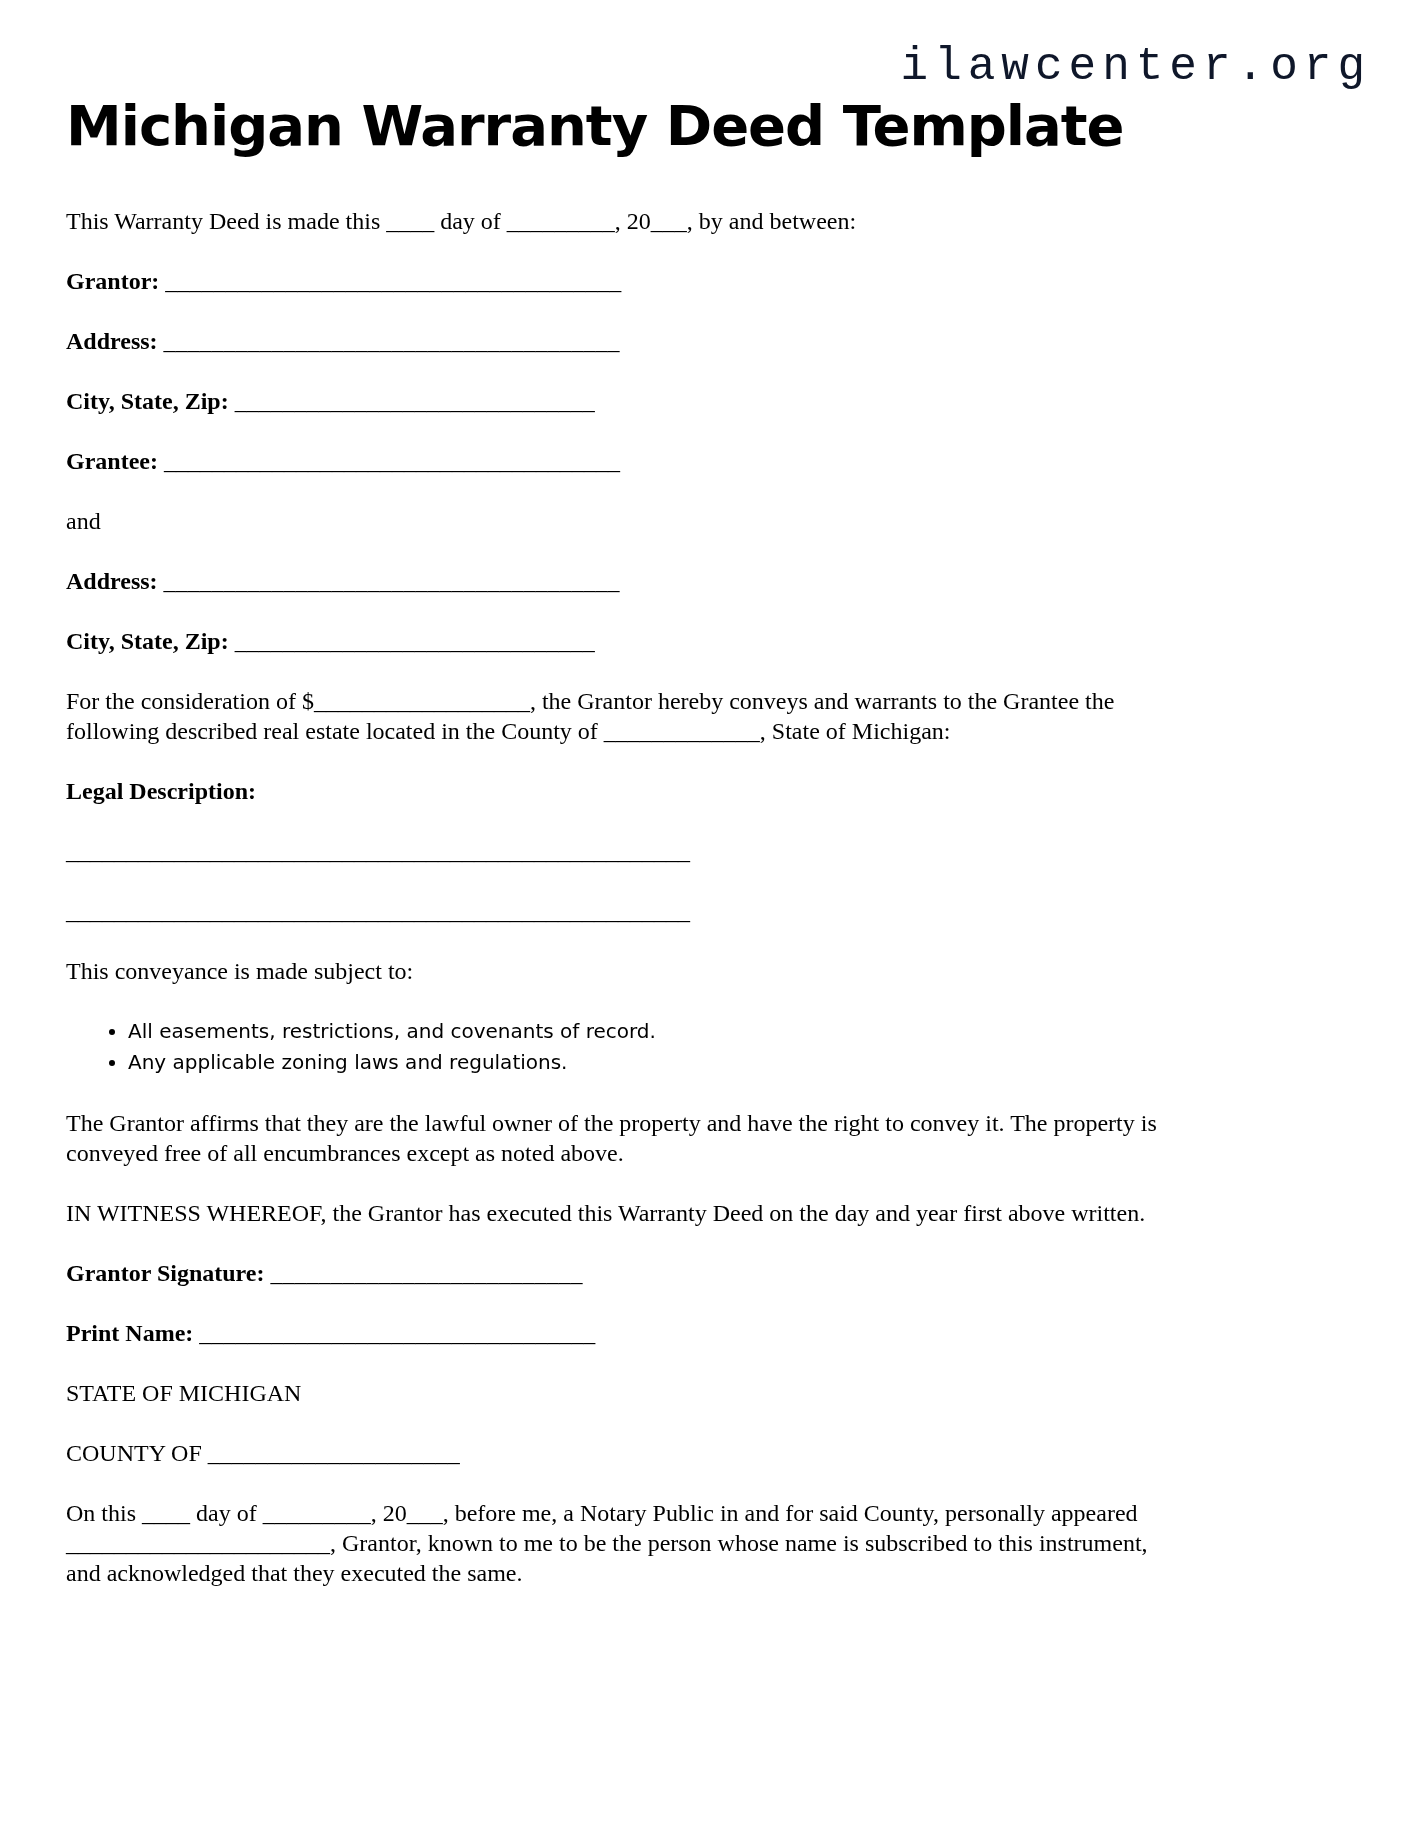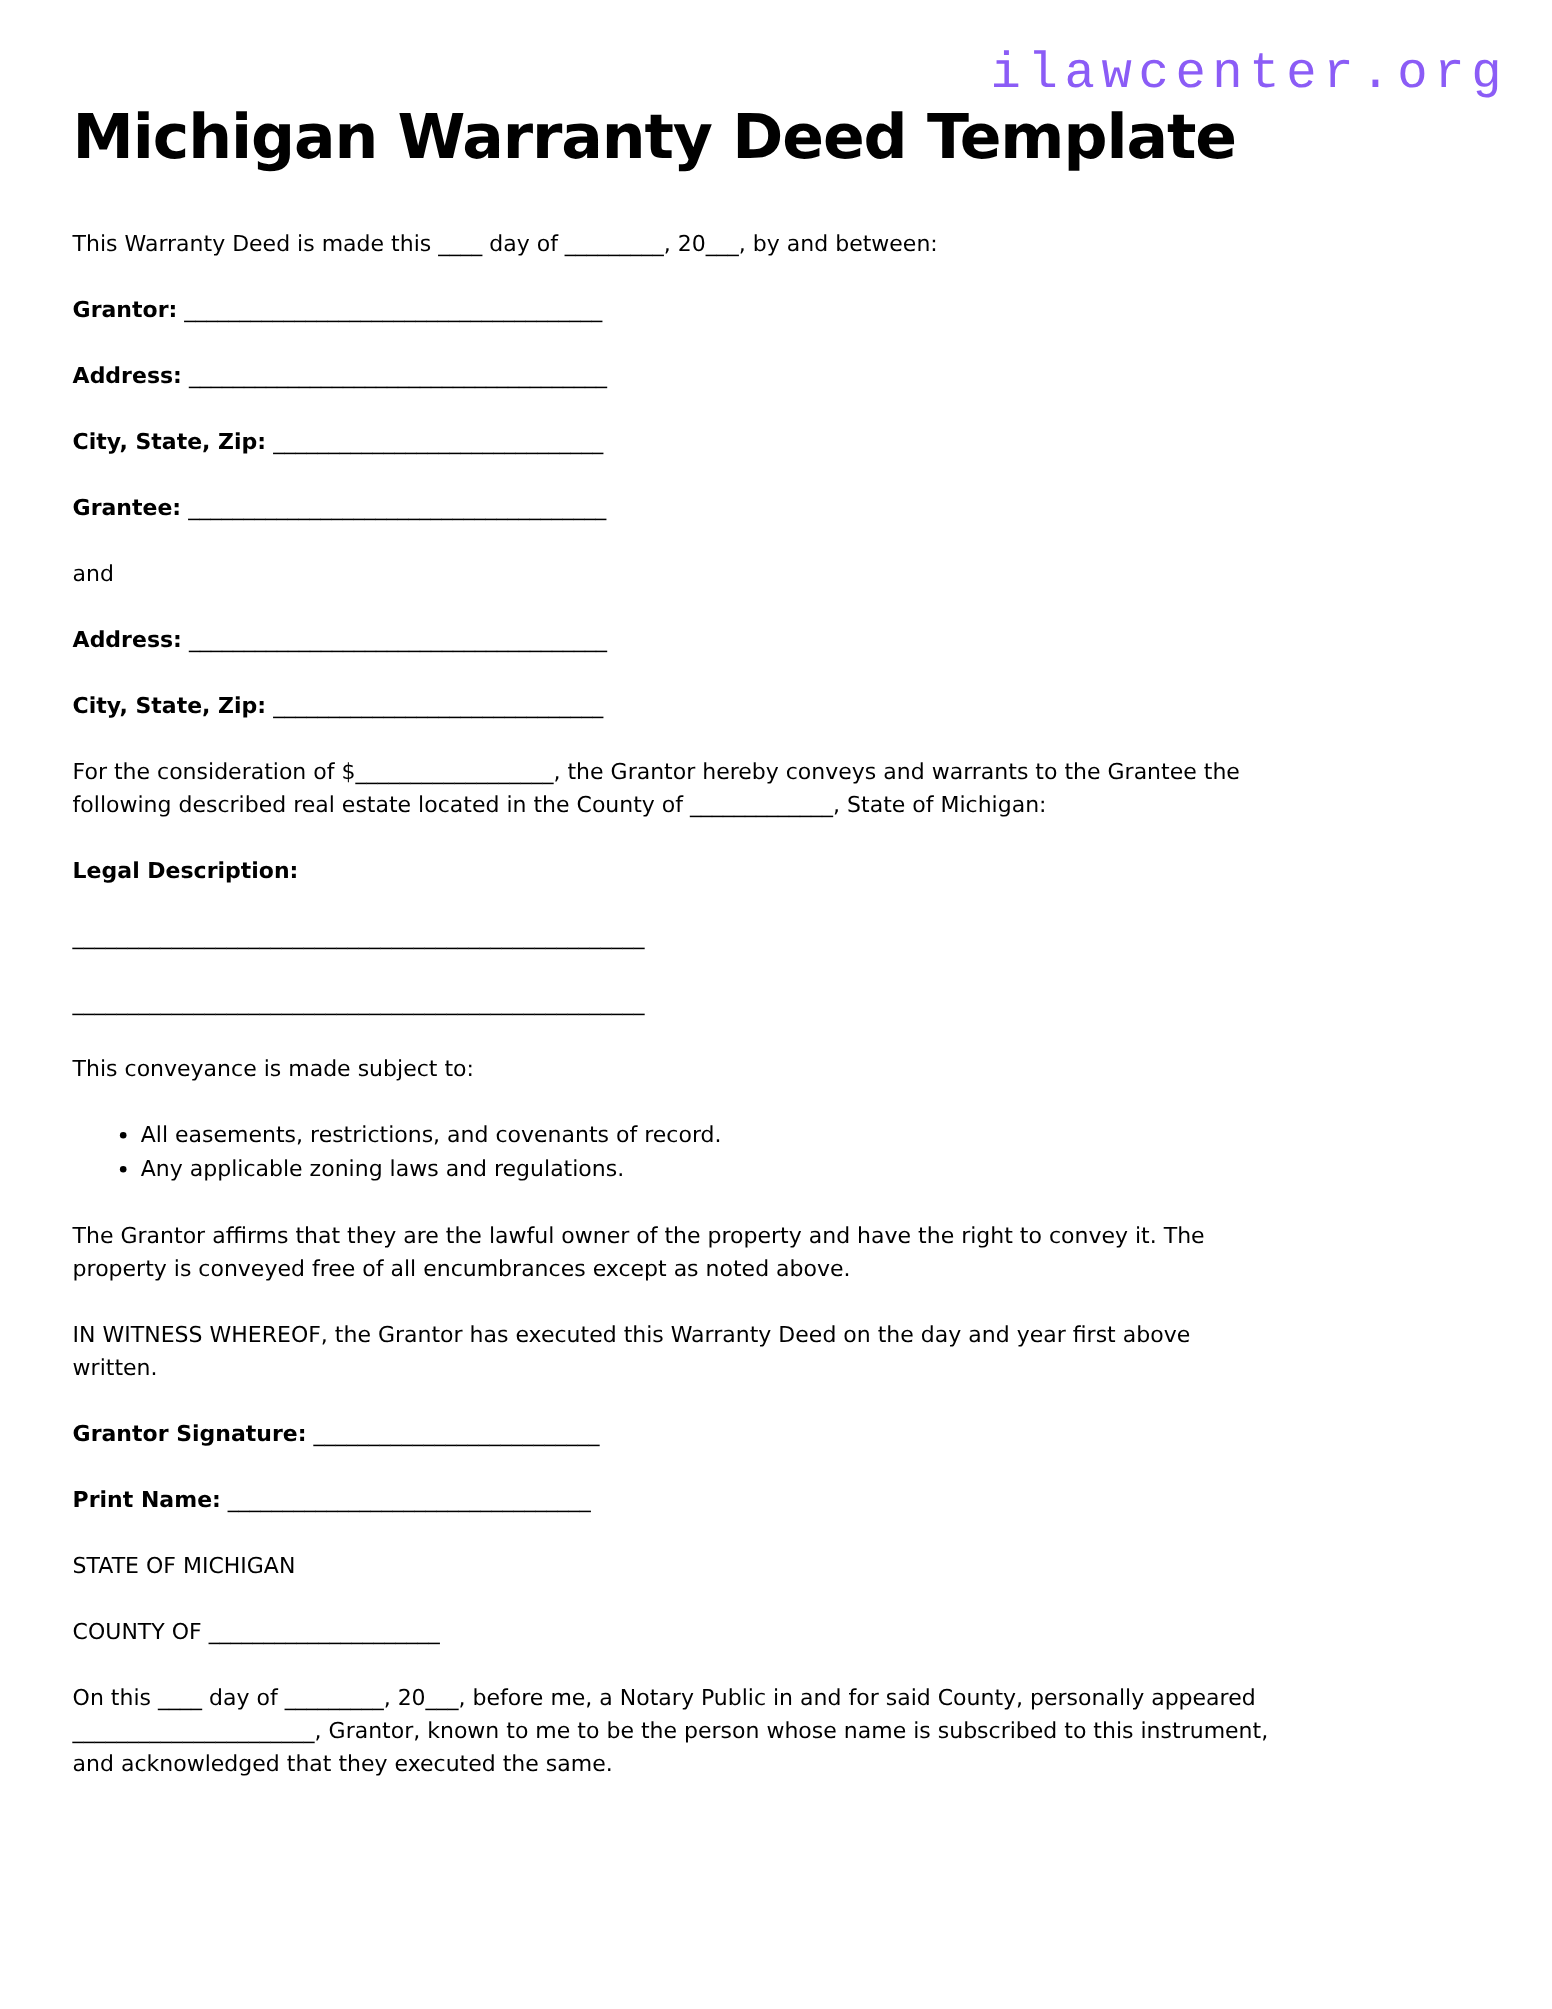--- a/index.html
+++ b/index.html
@@ -14,35 +14,36 @@
     color:#000000;
     overflow:hidden;
   }
   .watermark{
     position:absolute;
     top:44px;
     right:40px;
     font-family:"Liberation Mono", monospace;
     font-size:46px;
     letter-spacing:6px;
-    color:#8b5cf6;
+    color:#0f172a;
     white-space:nowrap;
     line-height:1;
   }
   h1.title{
     font-size:56px;
     line-height:1.15;
     font-weight:bold;
     letter-spacing:-1px;
     margin:94px 0 48px 0;
   }
   .doc p{
-    font-size:20px;
+    font-size:24px;
     line-height:30px;
     margin:0 0 30px 0;
+    font-family:Liberation Serif, serif;
   }
   .lbl{font-weight:bold;}
   .caps{font-weight:normal;}
   ul.subject-list{
     margin:0 0 30px 0;
     padding:0 0 0 62px;
     font-size:20px;
     line-height:31px;
   }
   ul.subject-list li{margin:0;}

